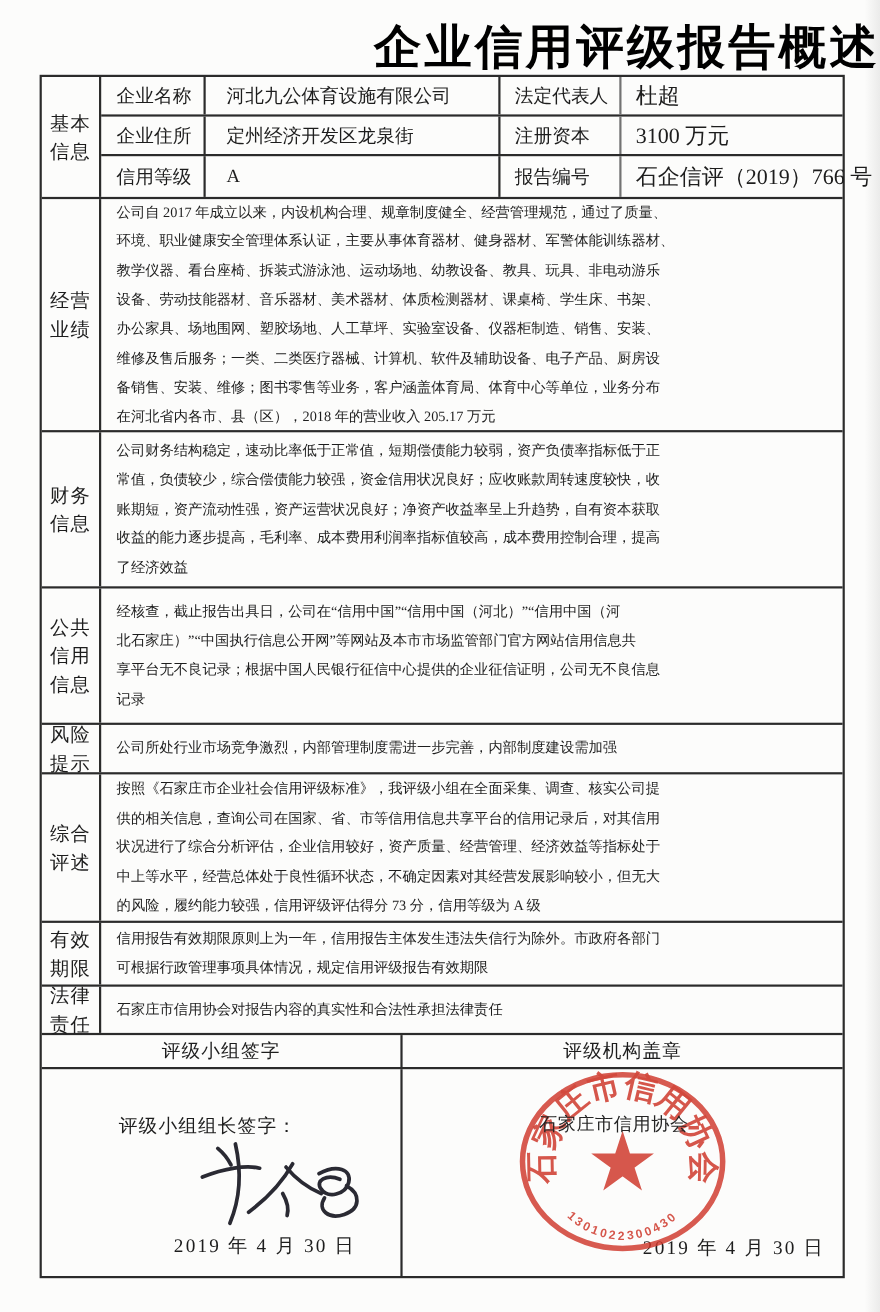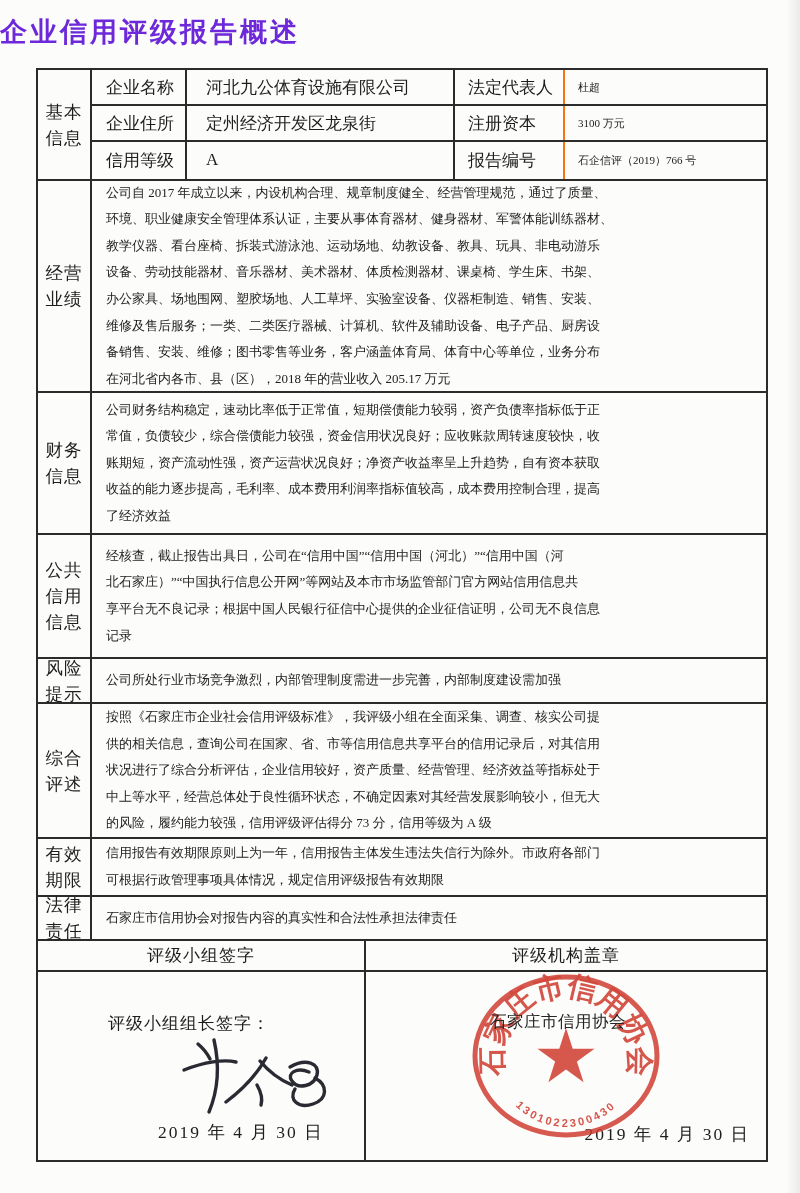--- a/index.html
+++ b/index.html
@@ -10,22 +10,22 @@
     font-family:"Liberation Serif","DejaVu Serif",serif;
     color:#1d1d1d;
   }
   .scan-edge {
     position:absolute; top:0; right:0; width:14px; height:100%;
     background:linear-gradient(to left, rgba(110,110,110,.12), rgba(110,110,110,0));
     pointer-events:none;
   }
   .doc-title {
     position:absolute; top:14px; left:0; width:100%;
-    text-align:left; font-size:27px; font-weight:700; letter-spacing:3px;
-    color:#6d28d9;
+    text-align:right; font-size:43px; font-weight:700; letter-spacing:3px;
+    color:#000000;
   }
   .doc-table {
     position:absolute; left:36px; top:68px; width:732px;
     border:2px solid #2b2b2b; background:transparent;
   }
   .row { display:flex; border-bottom:2px solid #2b2b2b; }
   .row:last-child { border-bottom:none; }
   .sec-label {
     width:54px; flex:0 0 54px; border-right:2px solid #2b2b2b;
     display:flex; align-items:center; justify-content:center;
@@ -47,22 +47,22 @@
   .row-validity { height:58px;  }
   .row-legal    { height:44px;  }
   .row-sigheader{ height:31px;  }
   .row-sigbody  { height:188px; }
   
   .basic-grid { flex:1; display:flex; flex-direction:column; min-width:0; }
   .b-row { display:flex; height:36.2px; border-bottom:2px solid #2b2b2b; align-items:center; font-size:17px; }
   .b-row:last-child { border-bottom:none; }
   .b-label  { flex:0 0 95px;  padding-left:14px; align-self:stretch; display:flex; align-items:center; border-right:2px solid #2b2b2b; }
   .b-value1 { flex:0 0 268px; padding-left:19px; align-self:stretch; display:flex; align-items:center; border-right:2px solid #2b2b2b; white-space:nowrap; }
-  .b-label2 { flex:0 0 110px; padding-left:13px; align-self:stretch; display:flex; align-items:center; border-right:2px solid #f97316; }
-  .b-value2 { flex:1; padding-left:13px; align-self:stretch; display:flex; align-items:center; white-space:nowrap; font-size:11px; }
+  .b-label2 { flex:0 0 110px; padding-left:13px; align-self:stretch; display:flex; align-items:center; border-right:2px solid #737373; }
+  .b-value2 { flex:1; padding-left:13px; align-self:stretch; display:flex; align-items:center; white-space:nowrap; font-size:20px; }
   
   .sig-header-left  { flex:0 0 328px; border-right:2px solid #2b2b2b; display:flex; align-items:center; justify-content:center; font-size:17px; letter-spacing:1px; }
   .sig-header-right { flex:1; display:flex; align-items:center; justify-content:center; font-size:17px; letter-spacing:1px;text-align:right; }
   .sig-left  { flex:0 0 328px; border-right:2px solid #2b2b2b; position:relative; }
   .sig-right { flex:1; position:relative; }
   .leader-label { position:absolute; left:70px; top:40px; font-size:17px; letter-spacing:1px; }
   .sig-scribble { position:absolute; left:140px; top:56px; }
   .sig-date-left  { position:absolute; left:120px; bottom:16px; font-size:17.5px; letter-spacing:2px; }
   .sig-date-right { position:absolute; right:16px;  bottom:14px; font-size:17.5px; letter-spacing:2px; }
   .org-printed { position:absolute; left:124px; top:39px; font-size:16.5px; color:#242424; letter-spacing:0.5px; z-index:2; }

